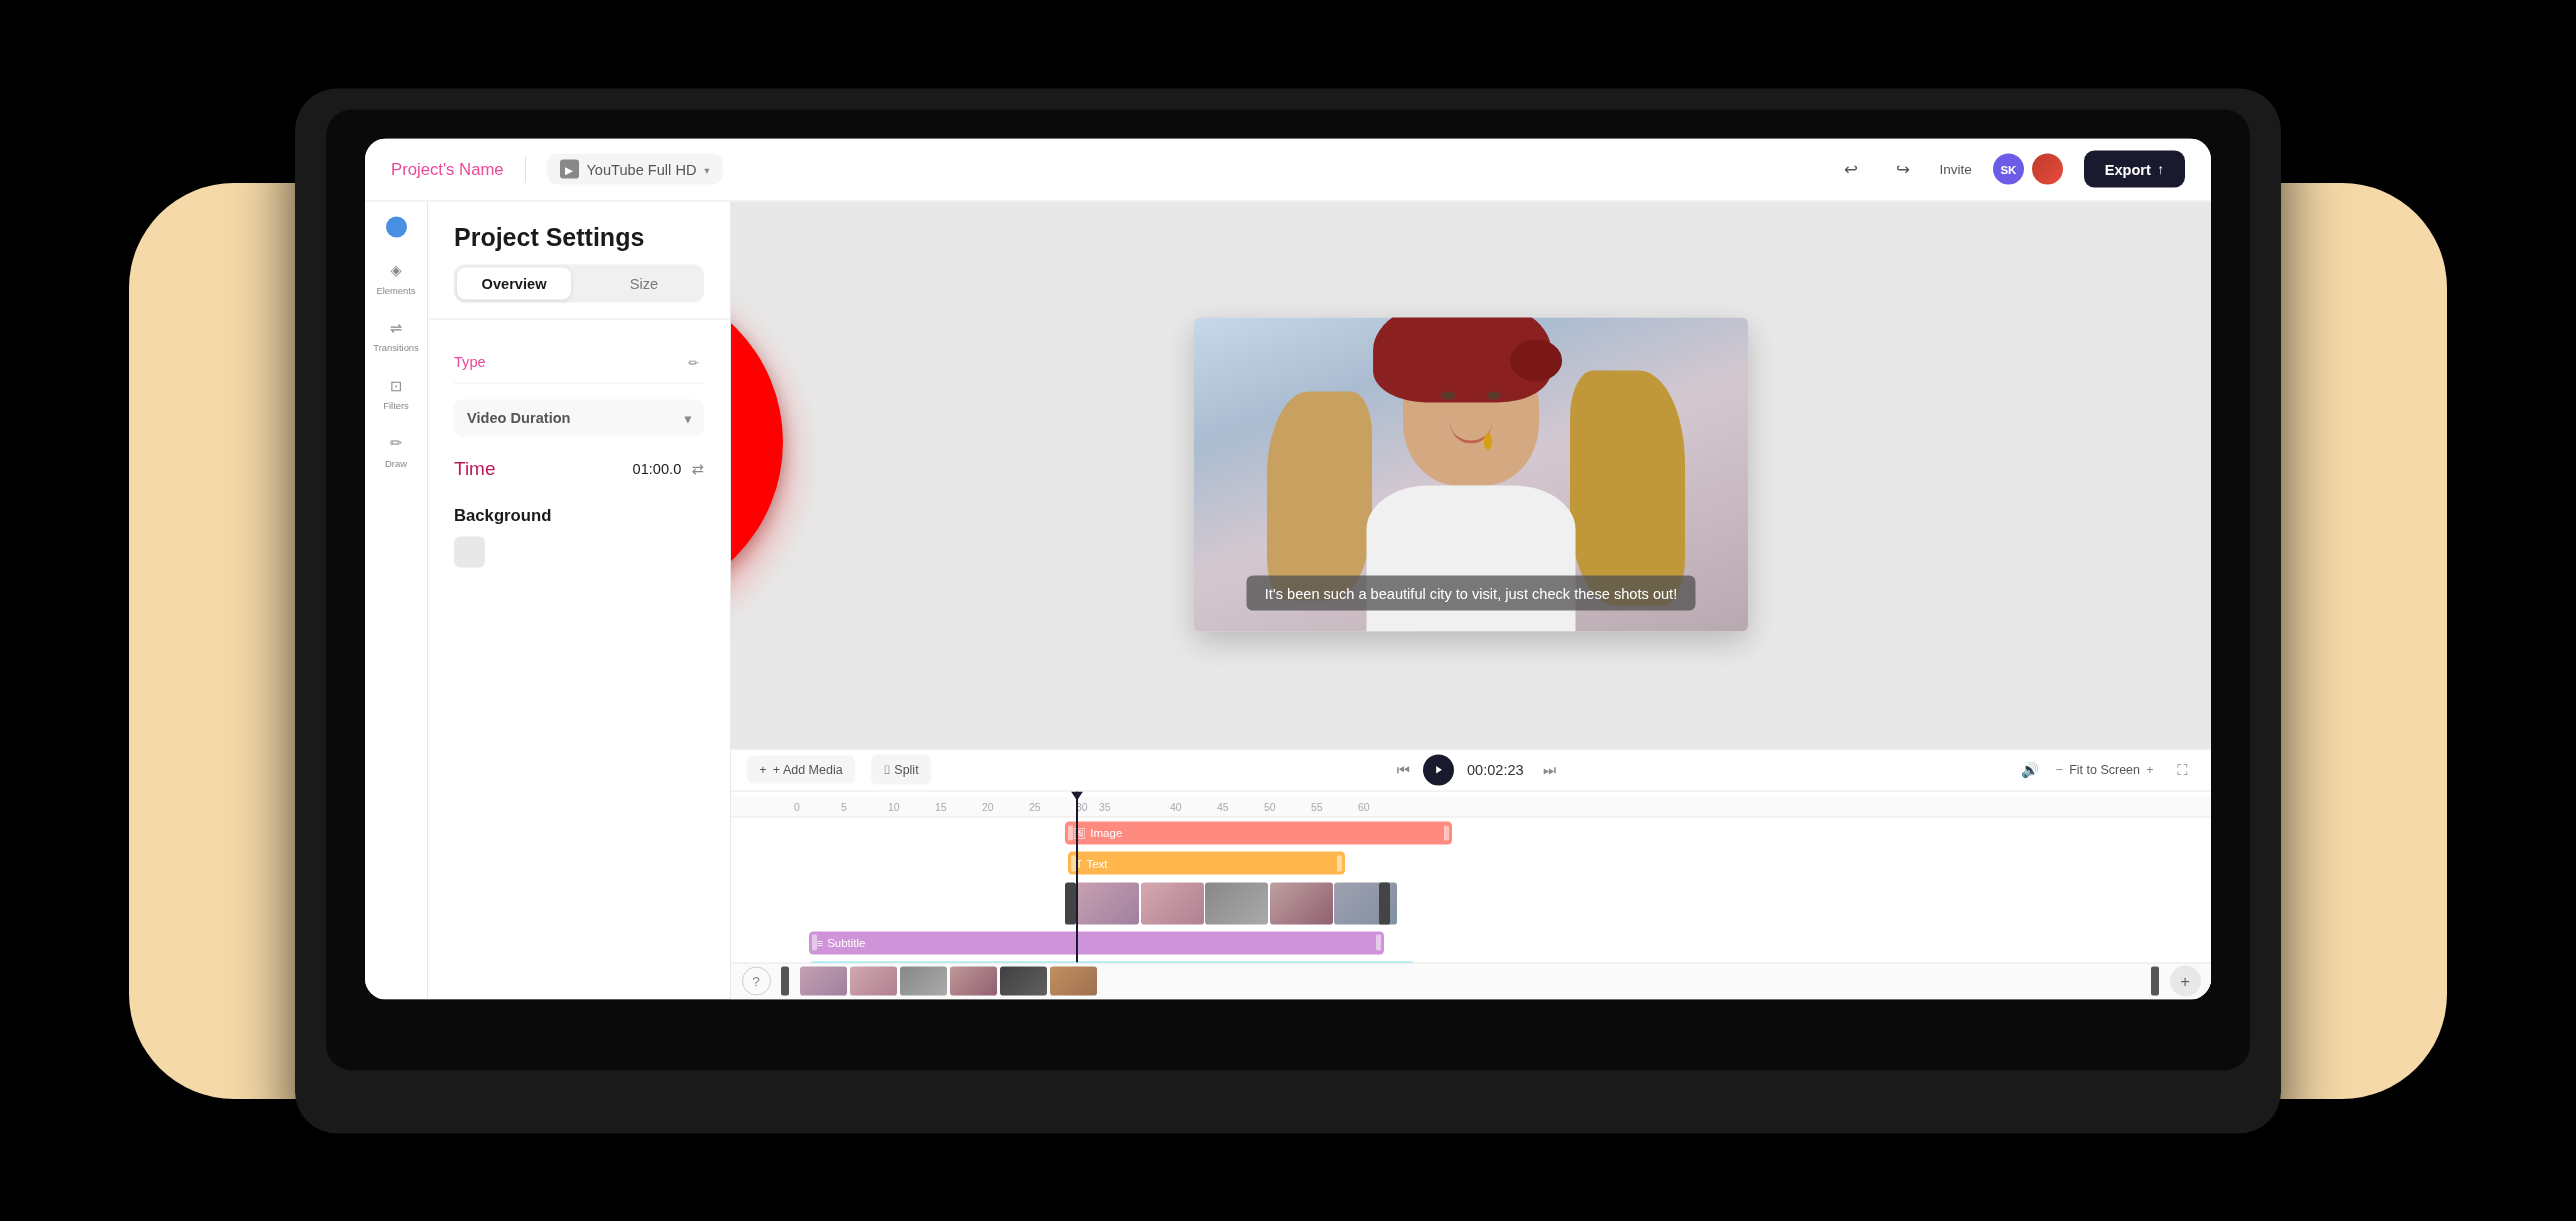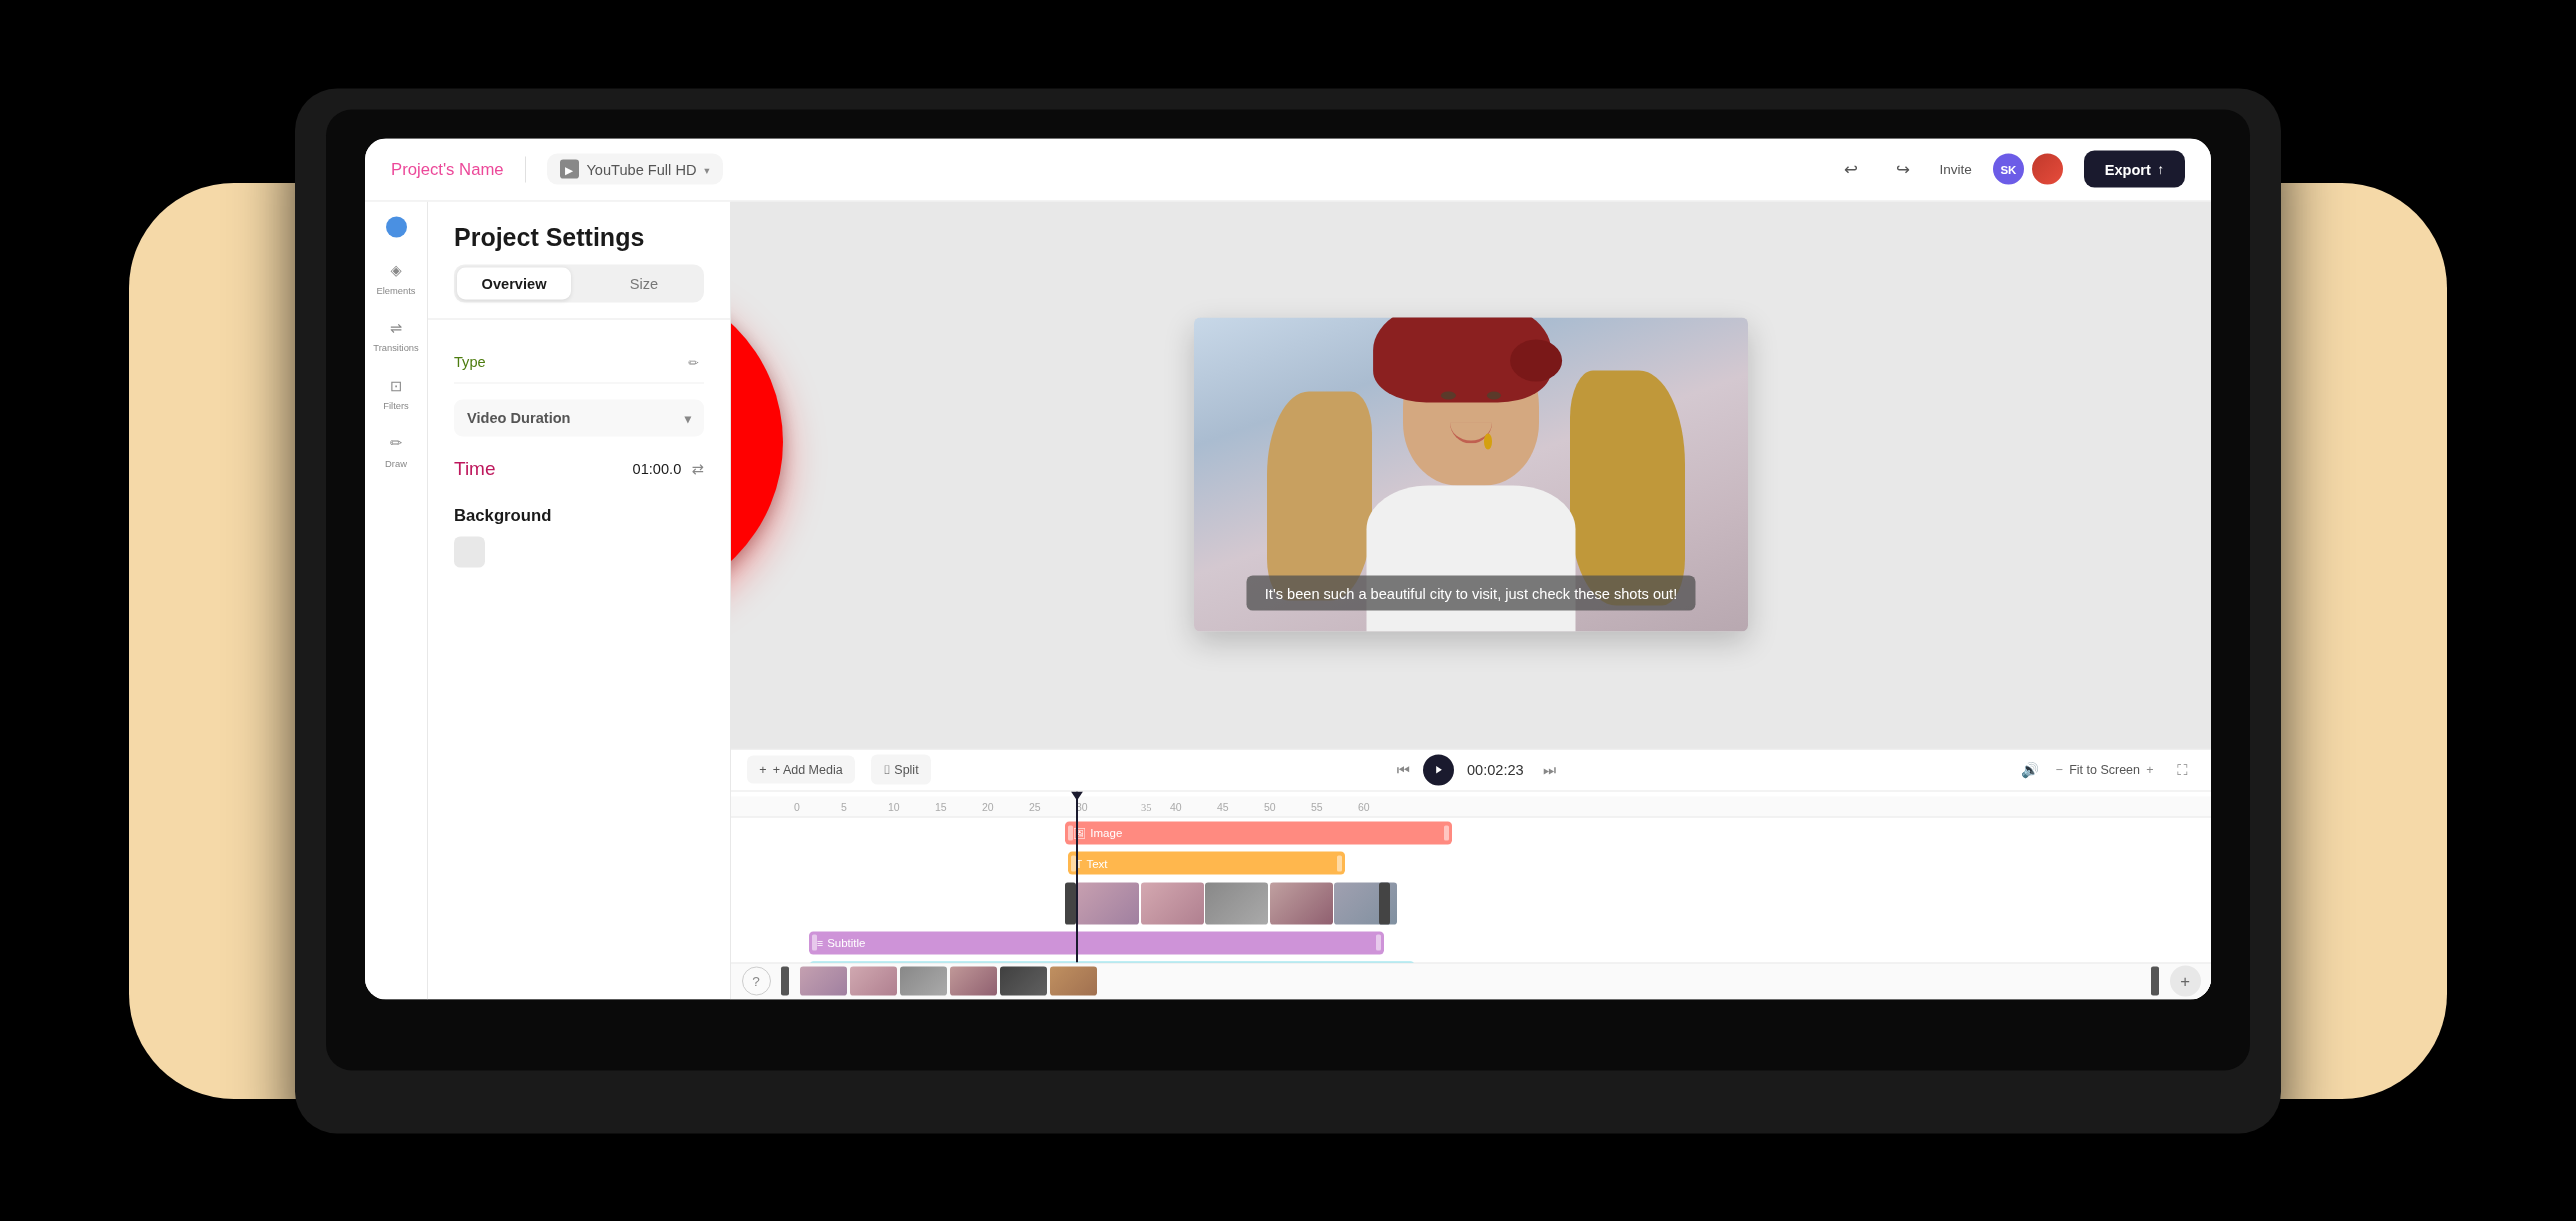--- a/index.html
+++ b/index.html
@@ -308,21 +308,21 @@
     .panel-row {
       display: flex;
       align-items: center;
       justify-content: space-between;
       padding: 10.5px 0;
       border-bottom: 0.5px solid #f0f0f0;
     }
 
     .panel-row-label {
       font-size: 14.6px;
-      color: #4d7c0f;
+      color: #ec4899;
     }
 
     .panel-edit-icon {
       width: 21px;
       height: 21px;
       display: flex;
       align-items: center;
       justify-content: center;
       font-size: 12.5px;
       color: #888;
@@ -1069,21 +1069,21 @@
                   <div class="timeline-tracks" style="position:relative; overflow:hidden;">
 
                     <div class="timeline-ruler">
                       <span class="ruler-mark" style="left:63px;">0</span>
                       <span class="ruler-mark" style="left:110px;">5</span>
                       <span class="ruler-mark" style="left:157px;">10</span>
                       <span class="ruler-mark" style="left:204px;">15</span>
                       <span class="ruler-mark" style="left:251px;">20</span>
                       <span class="ruler-mark" style="left:298px;">25</span>
                       <span class="ruler-mark" style="left:345px;">30</span>
-                      <span class="ruler-mark" style="left:410px;font-family:Liberation Serif, serif;">35</span>
+                      <span class="ruler-mark" style="left:368px;">35</span>
                       <span class="ruler-mark" style="left:439px;">40</span>
                       <span class="ruler-mark" style="left:486px;">45</span>
                       <span class="ruler-mark" style="left:533px;">50</span>
                       <span class="ruler-mark" style="left:580px;">55</span>
                       <span class="ruler-mark" style="left:627px;">60</span>
                     </div>
 
                     <div class="playhead-needle" style="left:345px;">
                       <div class="needle-triangle"></div>
                     </div>

